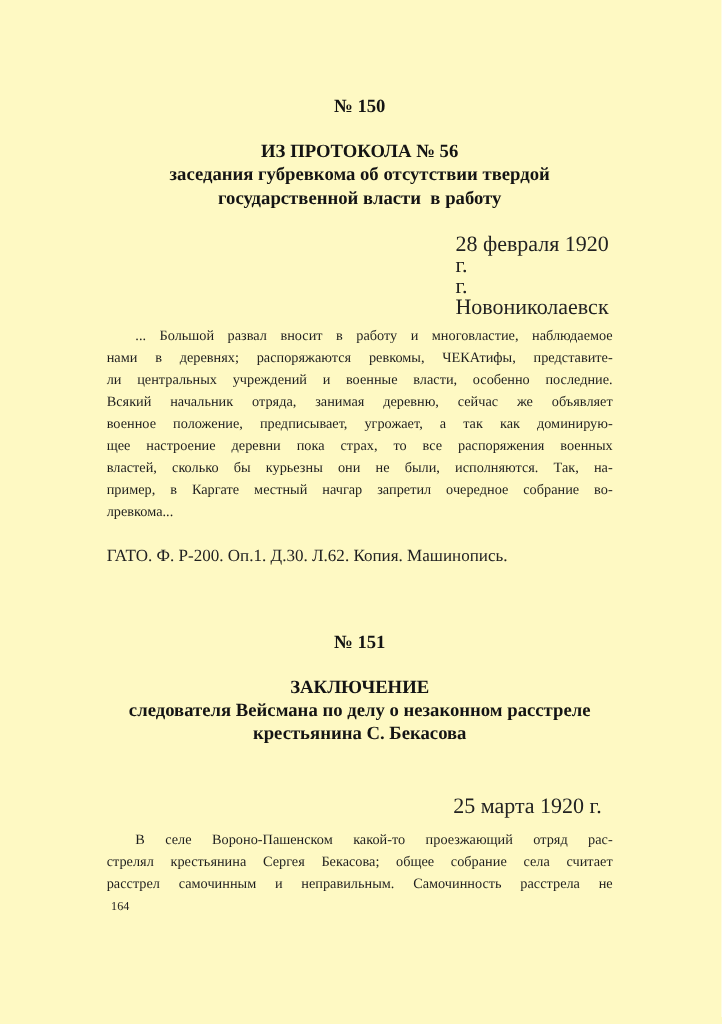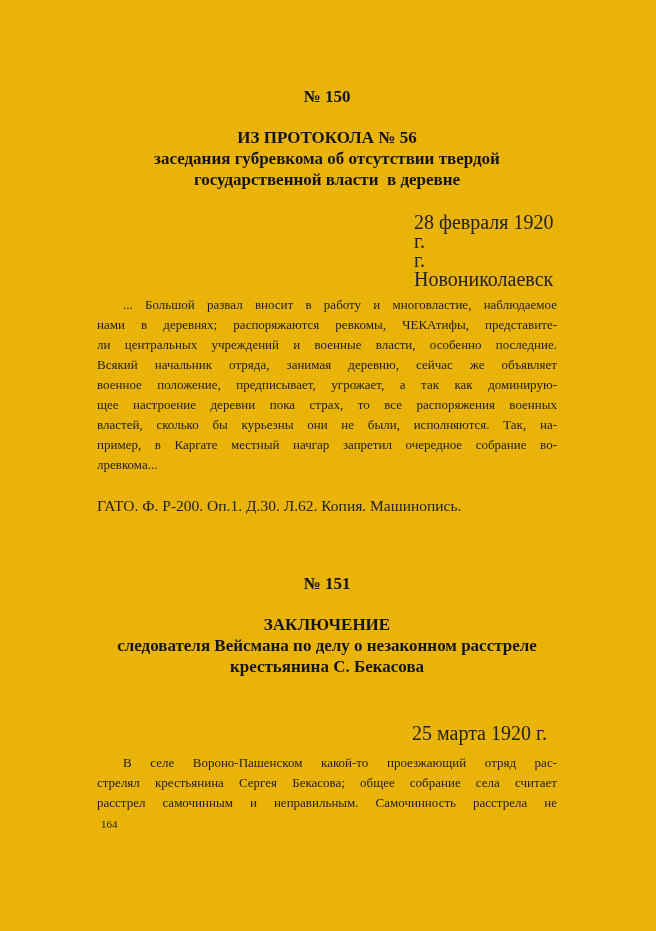--- a/index.html
+++ b/index.html
@@ -1,20 +1,20 @@
 <!DOCTYPE html>
 <html lang="ru"><head>
 <meta charset="utf-8">
 <style>
   html, body { margin: 0; padding: 0; background: #ffffff; }
   .page {
     position: relative;
     width: 656px;
     height: 931px;
-    background: #eab308;
+    background: #fef9c3;
     font-family: "Liberation Serif", "DejaVu Serif", serif;
     color: #1e1e1e;
     overflow: hidden;
     box-sizing: border-box;
     padding-top: 86px;
   }
   .content {
     margin-left: 97px;
     margin-right: 99px; 
   }
@@ -77,21 +77,21 @@
 <body>
 
 <div class="page">
   <div class="content">
 
     <div class="doc-number">№ 150</div>
 
     <div class="doc-heading">
       <div class="doc-title">ИЗ ПРОТОКОЛА № 56</div>
       <div class="doc-subtitle-line">заседания губревкома об отсутствии твердой</div>
-      <div class="doc-subtitle-line">государственной власти  в деревне</div>
+      <div class="doc-subtitle-line">государственной власти  в работу</div>
     </div>
 
     <div class="dateline">
       <div>28 февраля 1920 г.</div>
       <div>г. Новониколаевск</div>
     </div>
 
     <div class="para">
       <div class="jline indent">... Большой развал вносит в работу и многовластие, наблюдаемое</div>
       <div class="jline">нами в деревнях; распоряжаются ревкомы, ЧЕКАтифы, представите-</div>

